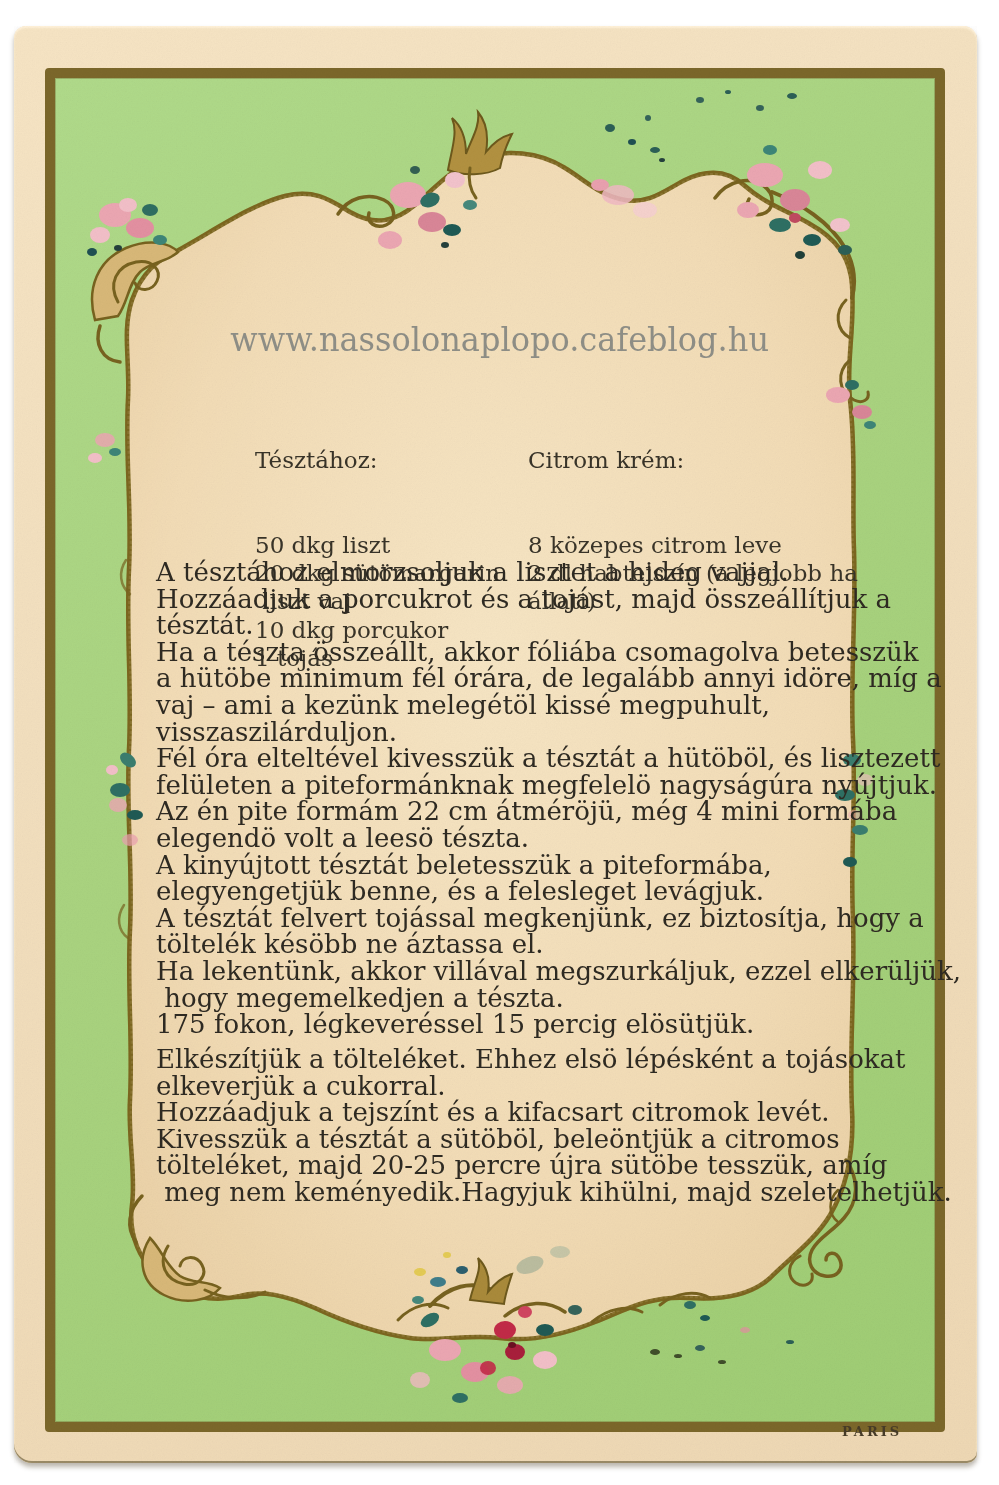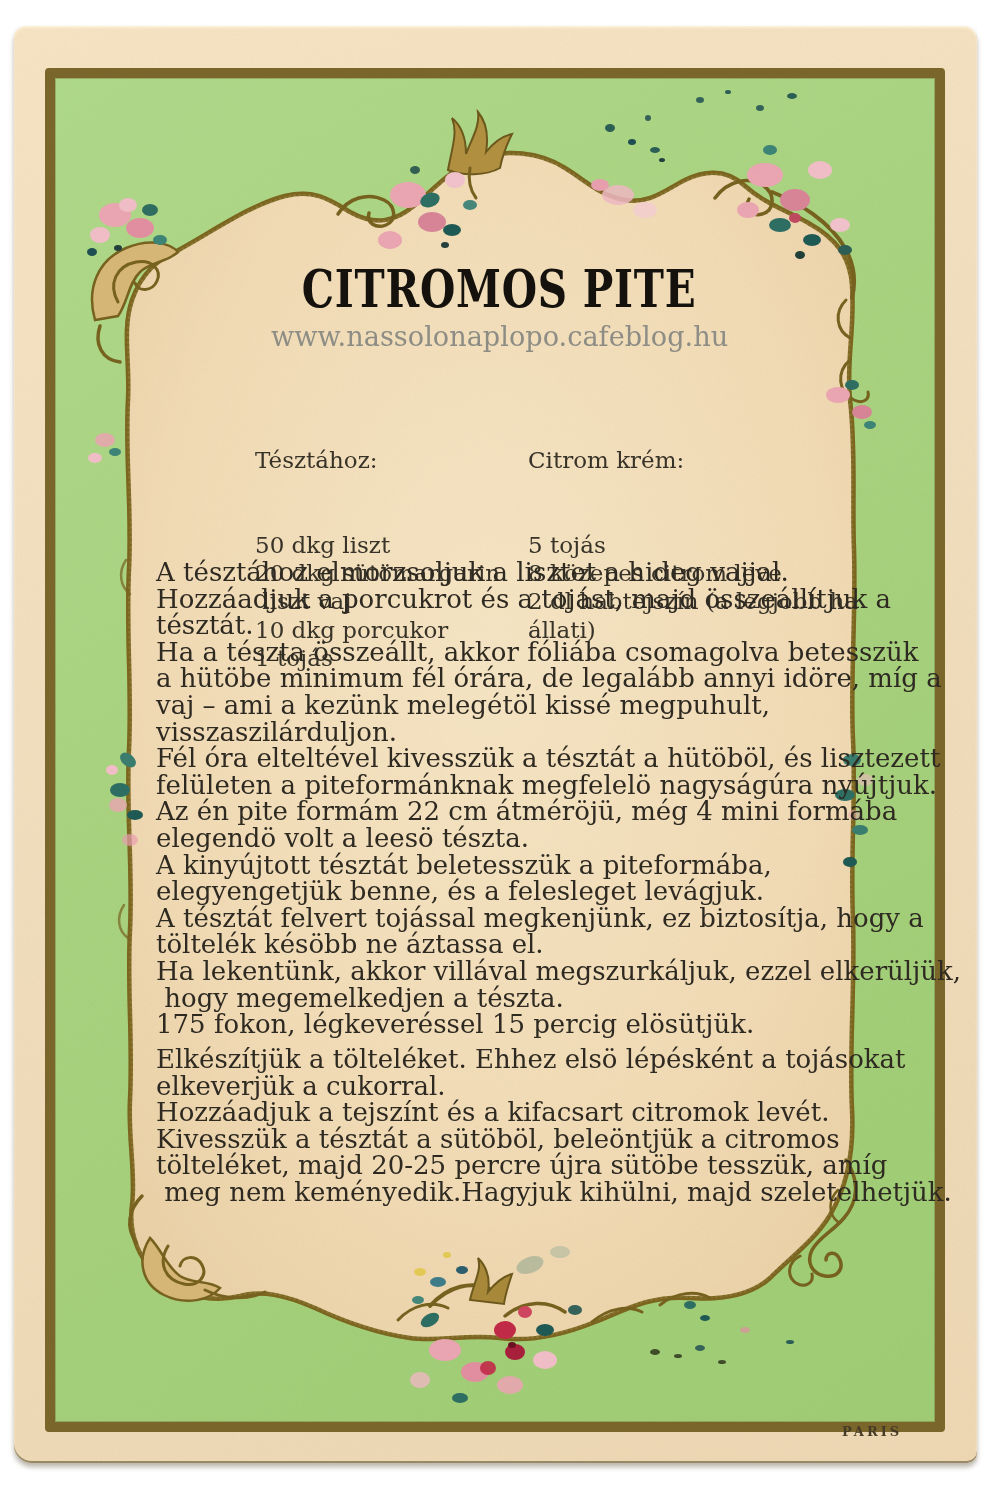--- a/index.html
+++ b/index.html
@@ -11,21 +11,21 @@
         box-shadow:0 4px 5px rgba(60,45,20,.35), inset 0 -2px 0 #9a8a66, inset 0 2px 2px #fff2da;}
   .green-panel{position:absolute;left:31px;top:42px;width:880px;height:1344px;
         background:linear-gradient(145deg,#b0da8a 0%,#a9d37f 45%,#9fcd74 100%);
         border:10px solid #7b672a;border-radius:4px;
         box-shadow:inset 0 0 0 1px rgba(110,95,40,.35);}
   .ornament{position:absolute;left:0;top:0;width:999px;height:1485px;pointer-events:none;}
   .txt{position:absolute;color:#2f2b24;white-space:pre;}
   .title{left:0;right:0;top:258px;text-align:center;font-weight:bold;font-size:52px;
          color:#15110d;letter-spacing:1px;}
   .title span{display:inline-block;transform:scaleX(.78);transform-origin:center;}
-  .url{left:0;right:0;top:320px;text-align:center;font-size:28px;color:#8d8d85;
+  .url{left:0;right:0;top:320px;text-align:center;font-size:33px;color:#8d8d85;
        white-space:pre;position:absolute;}
   .url span{display:inline-block;transform:scaleX(.97);transform-origin:center;}
   .ing{font-size:23px;line-height:28.2px;color:#383328;margin-left:24px;}
   .ing-left{left:231px;top:390px;}
   .ing-right{left:504px;top:390px;}
   .body-block{font-size:26px;line-height:26.6px;color:#2e2a22;}
   .block1{left:156px;top:559px;}
   .block2{left:156px;top:1046px;}
   .tline{white-space:pre;}
   .paris{position:absolute;left:842px;top:1424px;font-size:13px;font-weight:bold;
@@ -194,29 +194,28 @@
       <ellipse cx="722" cy="1362" rx="4" ry="2" fill="#3f4d2a"></ellipse>
       <ellipse cx="790" cy="1342" rx="4" ry="2" fill="#2c5f56"></ellipse>
       <ellipse cx="745" cy="1330" rx="5" ry="3" fill="#e390a1" opacity=".7"></ellipse>
       <ellipse cx="690" cy="1305" rx="6" ry="4" fill="#2e6f63"></ellipse>
       <ellipse cx="705" cy="1318" rx="5" ry="3" fill="#1f5a54"></ellipse>
     </g>
 
     <rect x="14" y="26" width="963" height="1437" rx="12" filter="url(#paperNoise)" opacity="0.07" style="mix-blend-mode:multiply"></rect>
   </svg>
 
-  <div class="txt title"><span>CITROMOS PITE</span></div>
   <div class="url"><span>www.nassolonaplopo.cafeblog.hu</span></div>
 
   <div class="txt ing ing-left">
     <div>Tésztához:</div>
     <div><div class="tline">50 dkg liszt</div><div class="tline">20 dkg sütömargarin</div><div class="tline"> liszt vaj</div><div class="tline">10 dkg porcukor</div><div class="tline">1 tojás</div></div>
   </div>
   <div class="txt ing ing-right">
     <div>Citrom krém:</div>
-    <div><div class="tline">5 tojás</div><div class="tline">8 közepes citrom leve</div><div class="tline">2 dl habtejszín (a legjobb ha</div><div class="tline">állati)</div></div>
+    <div><div class="tline">8 közepes citrom leve</div><div class="tline">2 dl habtejszín (a legjobb ha</div><div class="tline">állati)</div></div>
   </div>
 
   <div class="txt body-block block1"><div class="tline">A tésztához elmorzsoljuk a lisztet a hideg vajjal.</div><div class="tline">Hozzáadjuk a porcukrot és a tojást, majd összeállítjuk a</div><div class="tline">tésztát.</div><div class="tline">Ha a tészta összeállt, akkor fóliába csomagolva betesszük</div><div class="tline">a hütöbe minimum fél órára, de legalább annyi idöre, míg a</div><div class="tline">vaj – ami a kezünk melegétöl kissé megpuhult,</div><div class="tline">visszaszilárduljon.</div><div class="tline">Fél óra elteltével kivesszük a tésztát a hütöböl, és lisztezett</div><div class="tline">felületen a piteformánknak megfelelö nagyságúra nyújtjuk.</div><div class="tline">Az én pite formám 22 cm átméröjü, még 4 mini formába</div><div class="tline">elegendö volt a leesö tészta.</div><div class="tline">A kinyújtott tésztát beletesszük a piteformába,</div><div class="tline">elegyengetjük benne, és a felesleget levágjuk.</div><div class="tline">A tésztát felvert tojással megkenjünk, ez biztosítja, hogy a</div><div class="tline">töltelék késöbb ne áztassa el.</div><div class="tline">Ha lekentünk, akkor villával megszurkáljuk, ezzel elkerüljük,</div><div class="tline"> hogy megemelkedjen a tészta.</div><div class="tline">175 fokon, légkeveréssel 15 percig elösütjük.</div></div>
   <div class="txt body-block block2"><div class="tline">Elkészítjük a tölteléket. Ehhez elsö lépésként a tojásokat</div><div class="tline">elkeverjük a cukorral.</div><div class="tline">Hozzáadjuk a tejszínt és a kifacsart citromok levét.</div><div class="tline">Kivesszük a tésztát a sütöböl, beleöntjük a citromos</div><div class="tline">tölteléket, majd 20-25 percre újra sütöbe tesszük, amíg</div><div class="tline"> meg nem keményedik.Hagyjuk kihülni, majd szeletelhetjük.</div></div>
 
   <div class="paris">PARIS</div>
 </div>
 
 </body></html>

